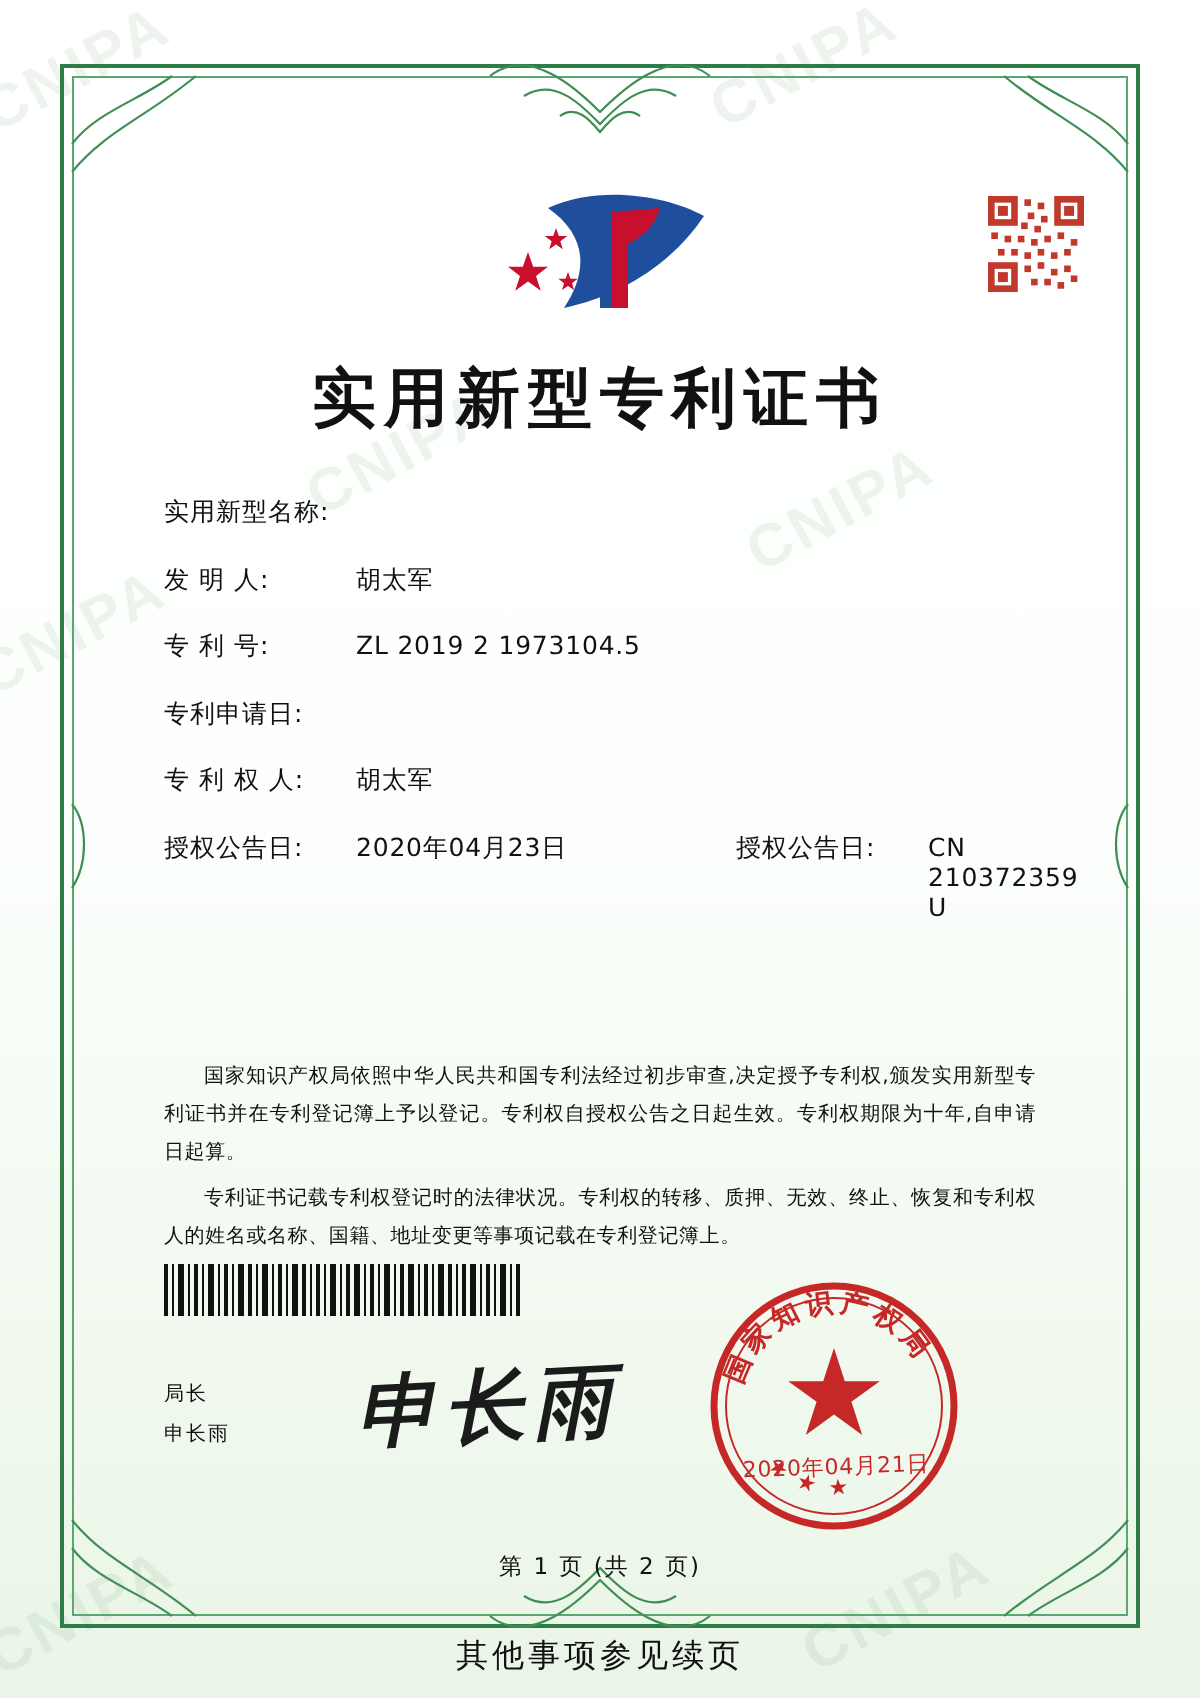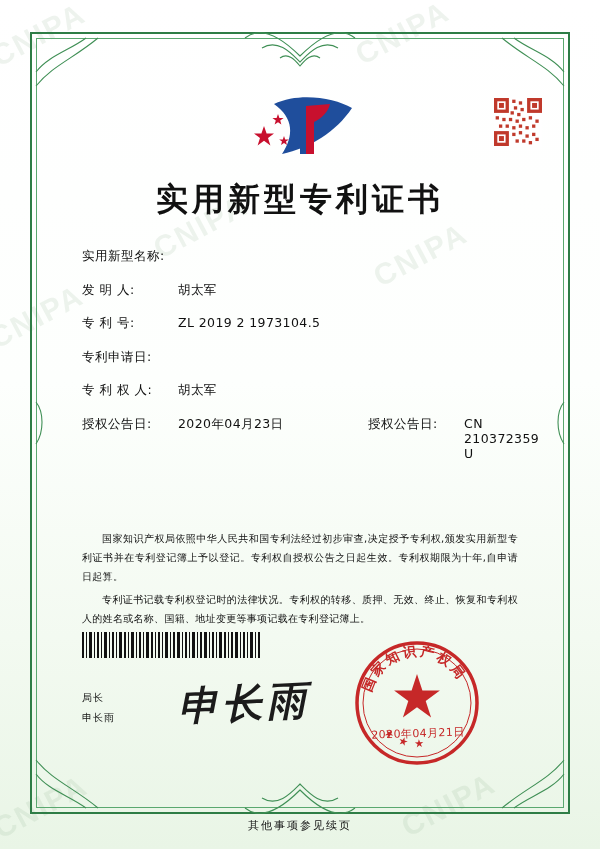--- a/index.html
+++ b/index.html
@@ -200,21 +200,21 @@
     font-family: "DejaVu Sans", sans-serif;
     font-size: 11.5px;
     color: #111;
     letter-spacing: 1px;
   }
   .footer-note {
     position: absolute;
     left: 0; right: 0; top: 818px;
     text-align: center;
     font-family: "DejaVu Sans", sans-serif;
-    font-size: 11px;
+    font-size: 16px;
     color: #111;
     letter-spacing: 2px;
   }
 </style>
 </head>
 <body>
 
 <div class="page">
 
   <div class="wm" style="left:-12px; top:18px; font-size:30px;">CNIPA</div>
@@ -411,15 +411,16 @@
     <text font-family="DejaVu Sans, sans-serif" font-size="13.5" font-weight="bold" fill="#c62828" letter-spacing="3">
       <textPath href="#sealArc" startOffset="7%">国家知识产权局</textPath>
     </text>
     <path id="sealArcB" d="M 20 78 A 48 48 0 0 0 110 78" fill="none"></path>
     <text font-family="DejaVu Sans, sans-serif" font-size="11" fill="#c62828" letter-spacing="2">
       <textPath href="#sealArcB" startOffset="18%">★ ★ ★</textPath>
     </text>
   </svg>
   <div class="seal-date">2020年04月21日</div>
 
+  <div class="page-no">第 1 页 (共 2 页)</div>
   <div class="footer-note">其他事项参见续页</div>
 
 </div>
 
 </body></html>

